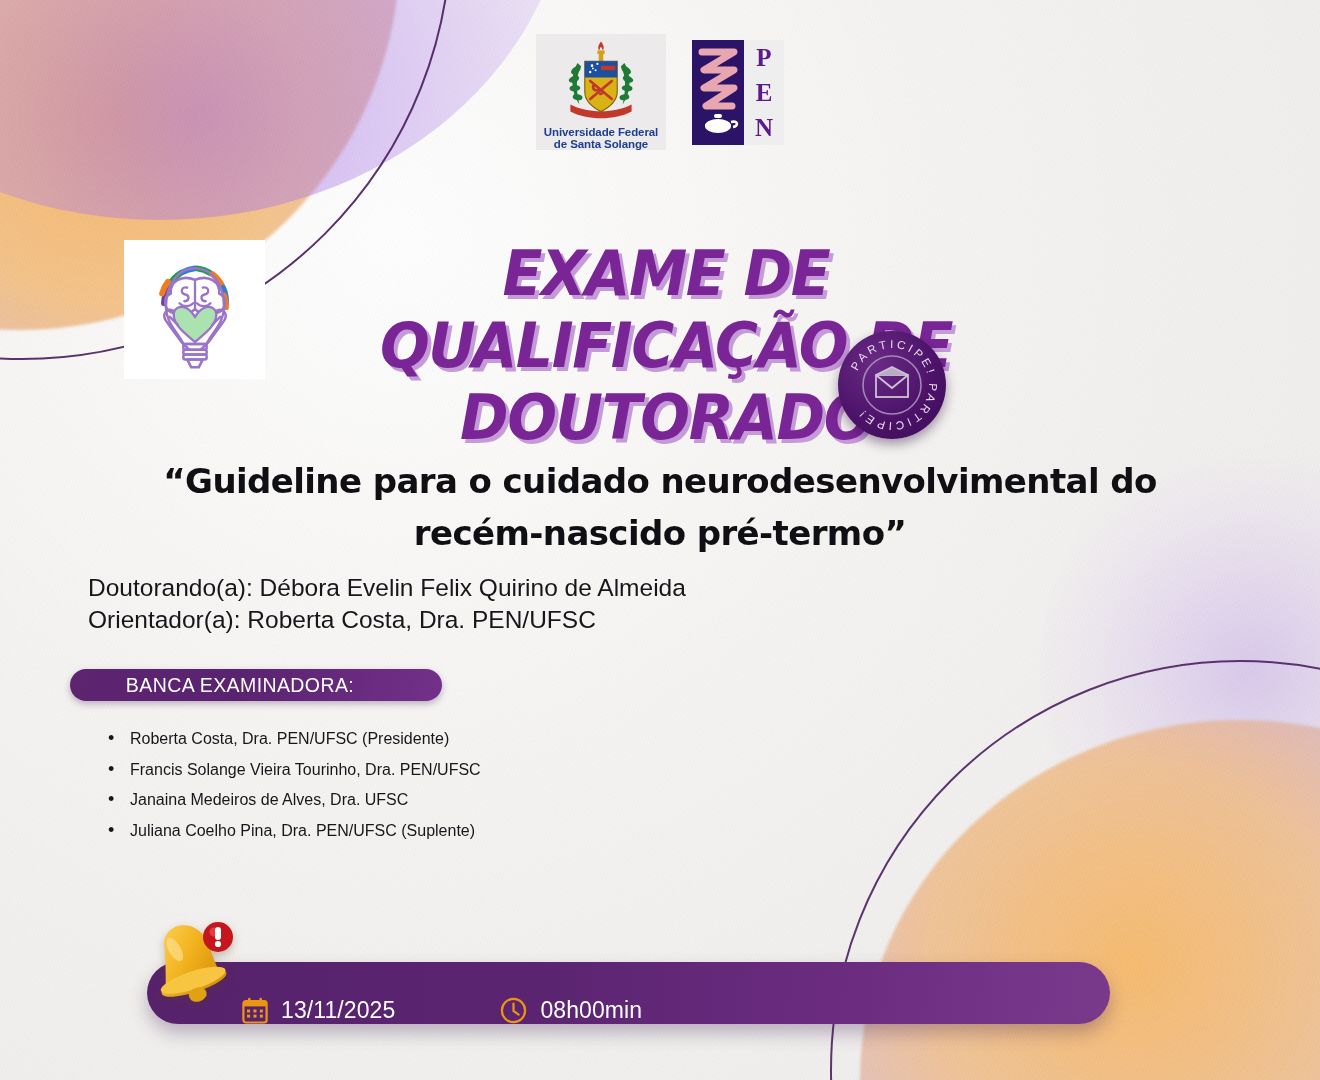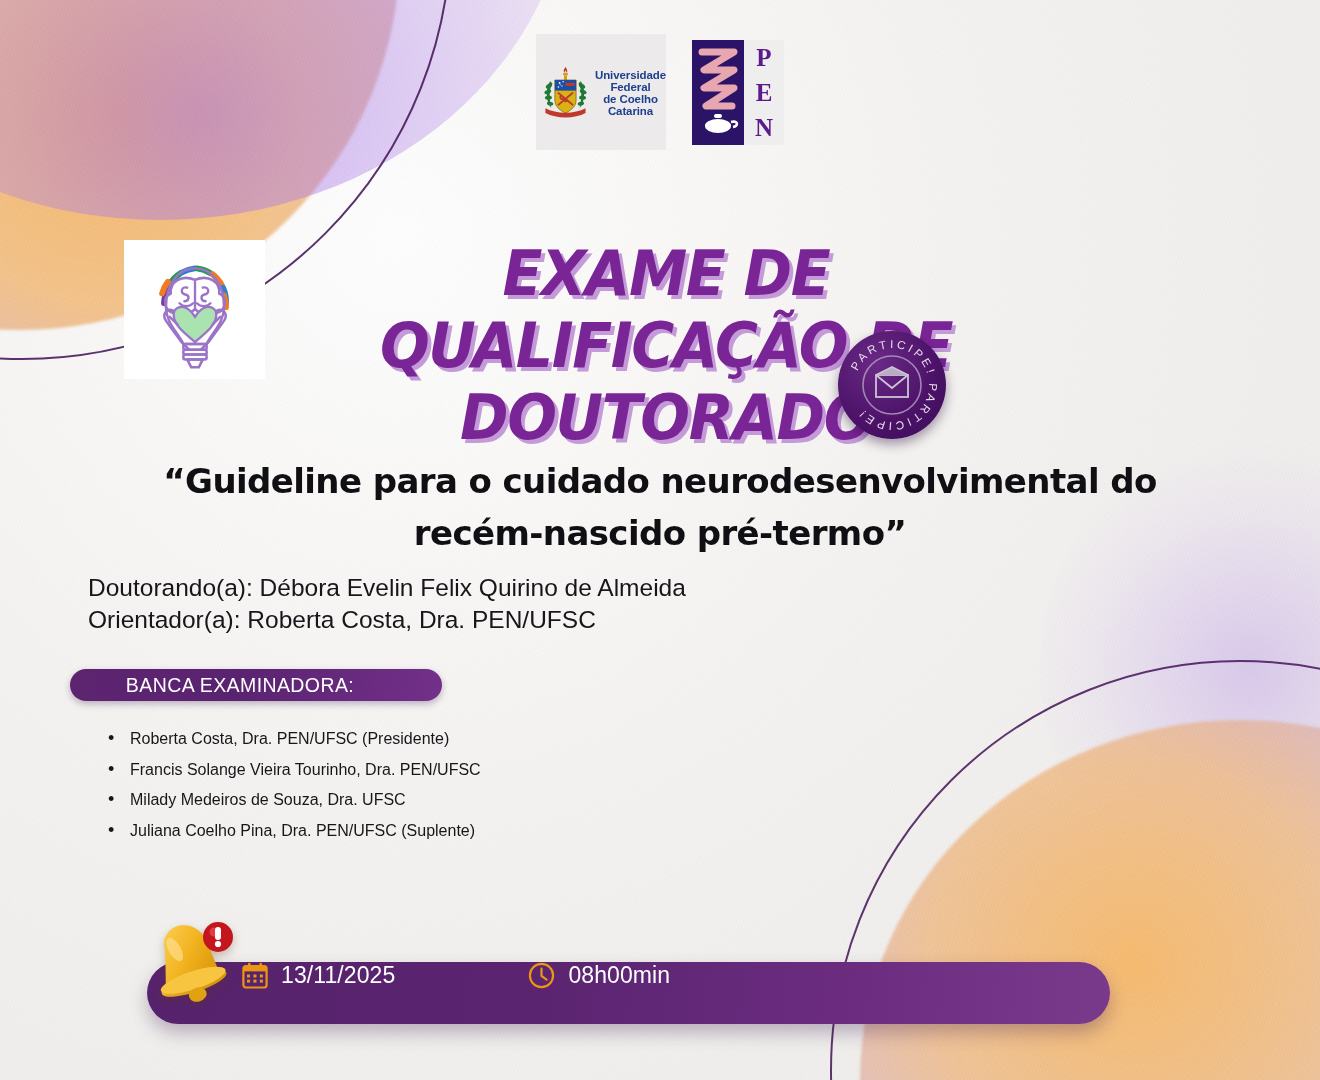--- a/index.html
+++ b/index.html
@@ -78,21 +78,21 @@
   }
 
   
   .header{
     position:absolute; left:0; top:34px; width:100%;
     display:flex; align-items:center; justify-content:center; gap:26px;
   }
   .ufsc-logo{
     width:130px; height:116px;
     background:#eceaea;
-    display:flex; flex-direction:row; align-items:center; justify-content:flex-start;
+    display:flex; flex-direction:column; align-items:center; justify-content:flex-start;
     padding-top:2px;
   }
   .ufsc-logo .crest{ width:96px; height:96px; }
   .ufsc-logo .cap{
     font-size:11.5px; font-weight:bold; color:#1d3f8f; line-height:12px;
     text-align:center; letter-spacing:-.1px;
   }
   .header-text{
     text-align:center; color:#555558;
     font-size:15.6px; line-height:19.5px; letter-spacing:.25px;
@@ -190,23 +190,22 @@
     position:absolute; left:136px; top:915px;
     width:112px; height:105px; z-index:4;
     filter:drop-shadow(0 4px 5px rgba(90,60,20,.3));
   }
   .bar{
     position:absolute; left:147px; top:962px;
     width:963px; height:62px;
     border-radius:31px;
     background:linear-gradient(95deg,#57226c 0%,#5a2470 40%,#6b2c80 72%,#7a3a8c 100%);
     box-shadow:0 9px 18px rgba(60,25,80,.3);
-    display:flex; align-items:flex-start;
+    display:flex; align-items:flex-end;
     z-index:3;
-    gap:28px;
   }
   .bar-item{ display:flex; align-items:center; gap:13px; }
   .bar-item .txt{
     color:#fff; font-size:23px; letter-spacing:.1px; white-space:nowrap;
   }
   .i-date{ margin-left:95px; }
   .i-time{ margin-left:105px; }
   .i-link{ margin-left:100px; }
 </style>
 </head>
@@ -259,21 +258,21 @@
         <g stroke="#c0392b" stroke-width="3" fill="none" stroke-linecap="round">
           <path d="M38 50 L62 70"></path>
             <path d="M62 50 L38 70"></path>
         </g>
         <path d="M44 56 C40 52 40 62 46 60 C52 58 54 66 48 64" stroke="#c0392b" stroke-width="3" fill="none"></path>
 
         <path d="M16 76 C34 86 66 86 84 76 L84 84 C66 94 34 94 16 84Z" fill="#c0392b"></path>
       </svg>
       <div class="cap">
         <div>Universidade Federal</div>
-        <div>de Coelho Catarina</div>
+        <div>de Santa Solange</div>
       </div>
     </div>
 
 
     <div class="pen-logo">
       <div class="pen-box">
         <svg viewBox="0 0 52 105" width="52" height="105">
           <path d="M10 12 L42 12 L12 30 L42 30 L12 48 L42 48 L14 66 L40 66" stroke="#e8a7b0" stroke-width="7" fill="none" stroke-linejoin="round" stroke-linecap="round"></path>
           <ellipse cx="26" cy="86" rx="13" ry="7" fill="#fff"></ellipse>
           <path d="M13 86 C13 78 39 78 39 86" fill="#fff"></path>
@@ -364,21 +363,21 @@
     <div>Orientador(a): Roberta Costa, Dra. PEN/UFSC</div>
   </div>
 
   <div class="banca-pill">
     <span>BANCA EXAMINADORA:</span>
   </div>
 
   <ul class="committee">
     <li>Roberta Costa, Dra. PEN/UFSC (Presidente)</li>
     <li>Francis Solange Vieira Tourinho, Dra. PEN/UFSC</li>
-    <li>Milady Medeiros de Souza, Dra. UFSC</li>
+    <li>Janaina Medeiros de Alves, Dra. UFSC</li>
     <li>Juliana Coelho Pina, Dra. PEN/UFSC (Suplente)</li>
   </ul>
 
   <svg class="bell" viewBox="0 0 112 105">
     <defs>
       <linearGradient id="bellGrad" x1="0" y1="0" x2="1" y2="1">
         <stop offset="0%" stop-color="#ffd45e"></stop>
         <stop offset="55%" stop-color="#f2b31f"></stop>
         <stop offset="100%" stop-color="#d99409"></stop>
       </linearGradient>

